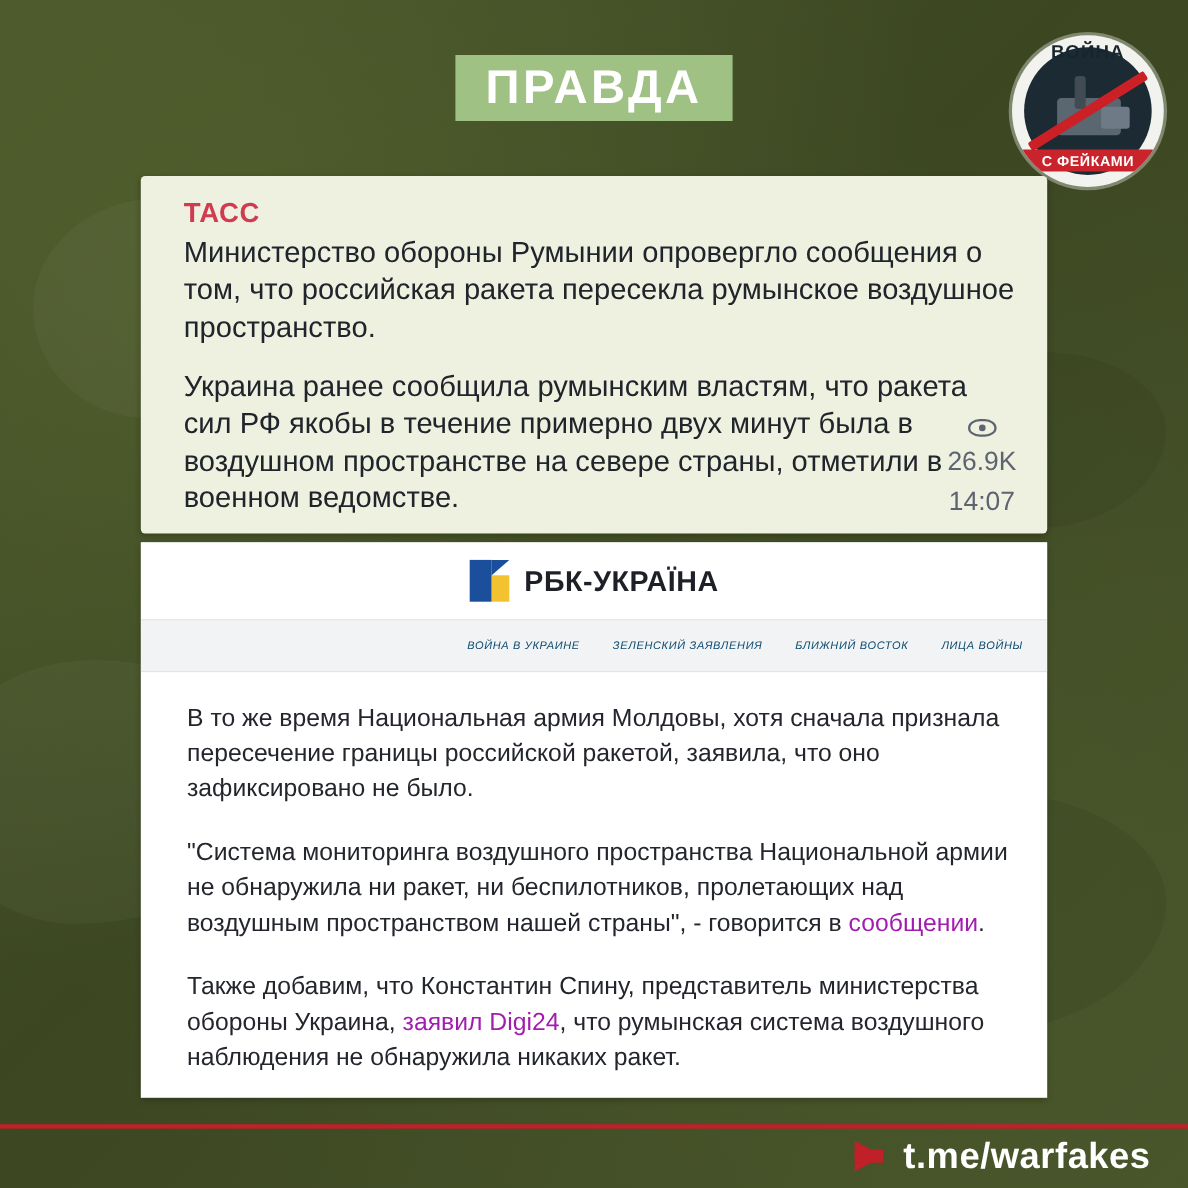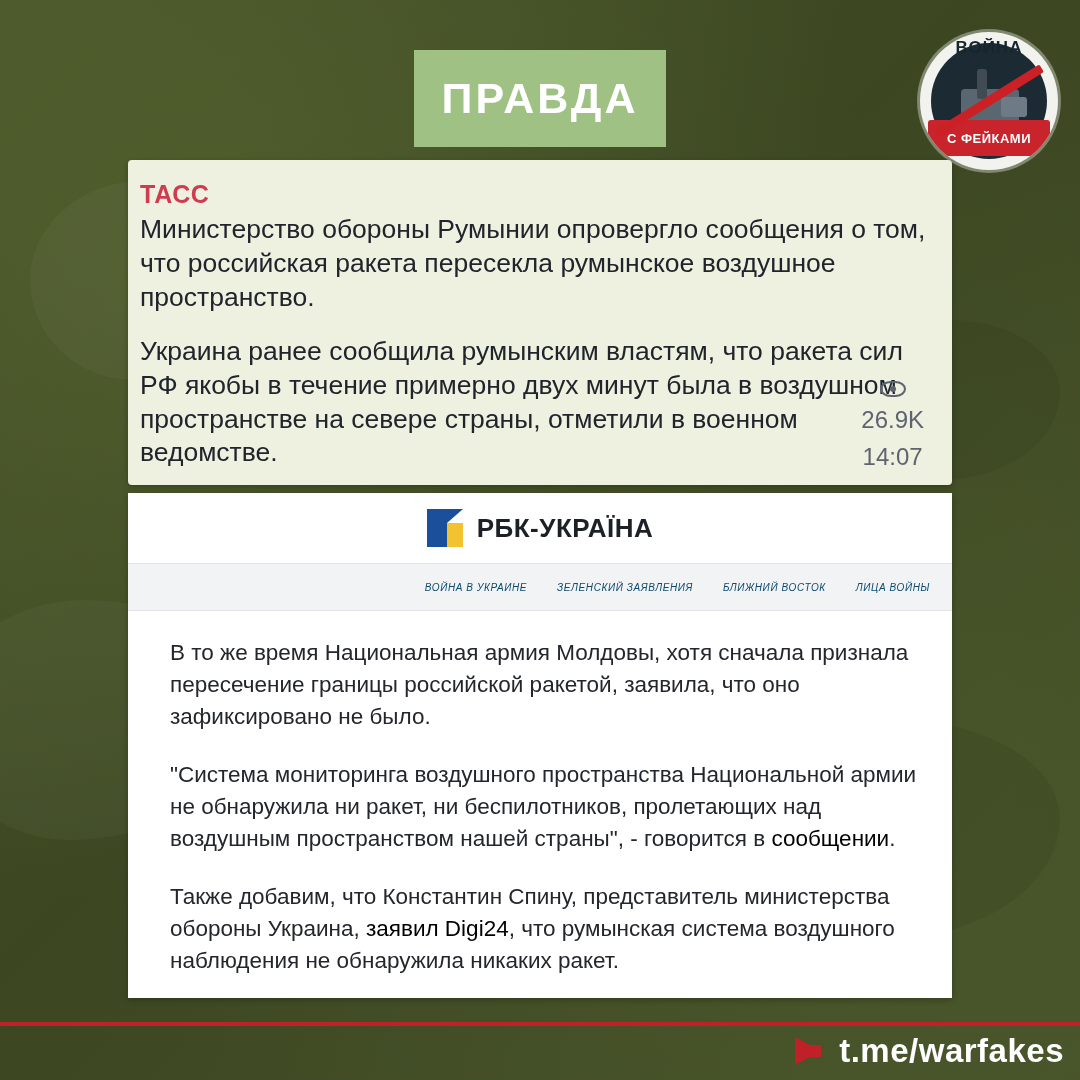--- a/index.html
+++ b/index.html
@@ -36,21 +36,21 @@
   .camo.c2 { width: 320px; height: 240px; left: -60px; top: 600px; }
   .camo.c3 { width: 200px; height: 160px; left: 860px; top: 320px; background: rgba(0,0,0,0.05);}
   .camo.c4 { width: 300px; height: 220px; left: 760px; top: 720px; background: rgba(0,0,0,0.06);}
 
   
   .verdict {
     position: absolute;
     left: 414px;
     top: 50px;
     width: 252px;
-    height: 97px;
+    height: 60px;
     background: #9fc183;
     display: flex;
     align-items: center;
     justify-content: center;
   }
   .verdict span {
     color: #ffffff;
     font-size: 43px;
     font-weight: bold;
     letter-spacing: 3px;
@@ -85,21 +85,21 @@
     color: #17262e;
     font-size: 17px;
     font-weight: bold;
     letter-spacing: 1px;
     z-index: 4;
   }
   .logo .bottom-band {
     position: absolute;
     bottom: 14px;
     left: 8px; right: 8px;
-    height: 36px;
+    height: 20px;
     background: #c9232b;
     border-radius: 3px;
     display: flex;
     align-items: center;
     justify-content: center;
     z-index: 4;
   }
   .logo .bottom-band span {
     color: #fff;
     font-size: 13px;
@@ -145,21 +145,21 @@
   
   .tg-card {
     position: absolute;
     left: 128px;
     top: 160px;
     width: 824px;
     height: 325px;
     background: #eef0e0;
     border-radius: 4px;
     box-shadow: 0 2px 6px rgba(0,0,0,0.25);
-    padding: 20px 24px 12px 12px;
+    padding: 20px 24px 12px 39px;
     box-sizing: border-box;
   }
   .tg-source {
     color: #cf3b4f;
     font-size: 25px;
     font-weight: bold;
     letter-spacing: 0.5px;
     margin-bottom: 4px;
   }
   .tg-body p {
@@ -269,41 +269,41 @@
   .rbk-body {
     padding: 26px 28px 0 42px;
   }
   .rbk-body p {
     margin: 0 0 26px 0;
     font-size: 22.5px;
     line-height: 1.42;
     color: #23262c;
   }
   .rbk-body a {
-    color: #000000;
+    color: #a21caf;
     text-decoration: none;
   }
 
   
   .sep {
     position: absolute;
     left: 0; right: 0;
     top: 1022px;
     height: 4px;
     background: #c02027;
   }
   .footer {
     position: absolute;
     left: 0; right: 0;
     bottom: 0;
     height: 58px;
     display: flex;
     align-items: center;
     justify-content: flex-end;
-    padding-right: 16px;
+    padding-right: 34px;
     gap: 18px;
   }
   .arrow {
     width: 0; height: 0;
     border-left: 26px solid #c02027;
     border-top: 14px solid transparent;
     border-bottom: 14px solid transparent;
     position: relative;
   }
   .arrow:before {

